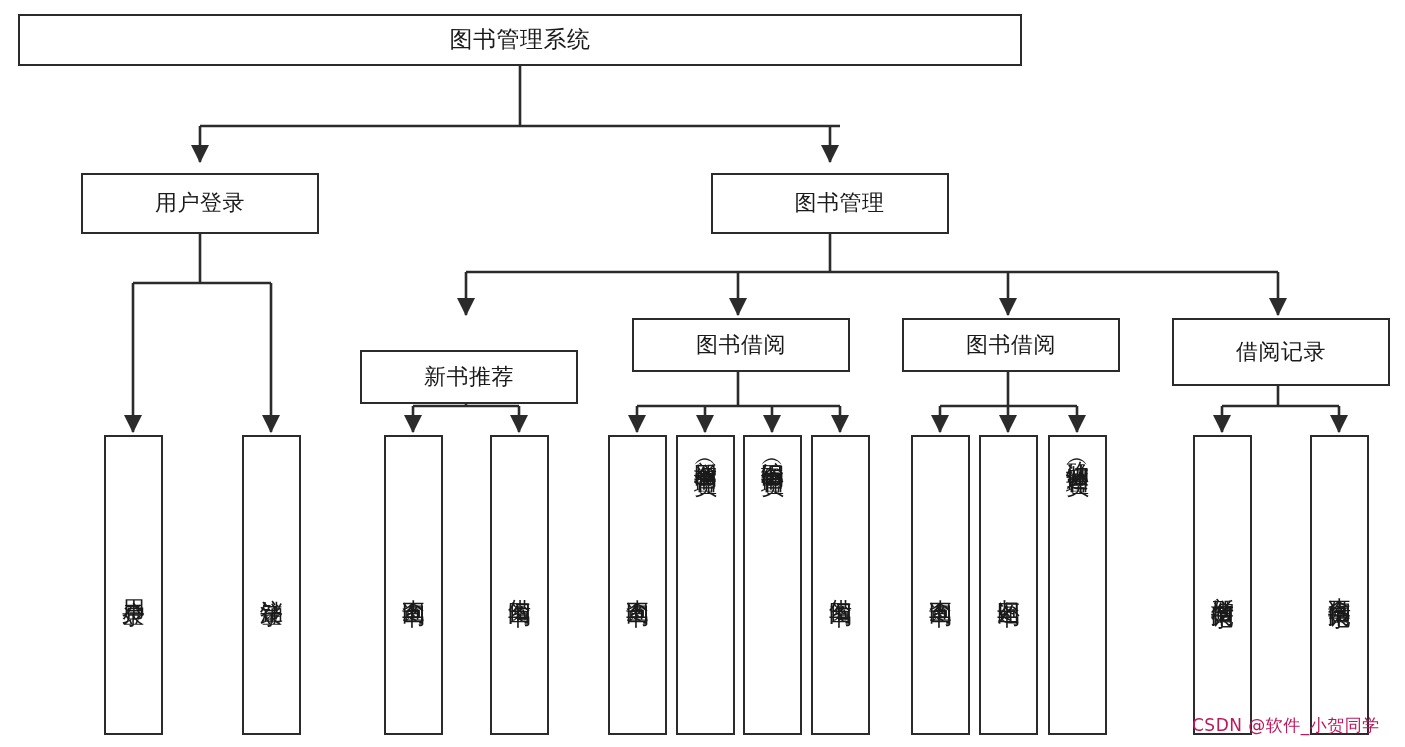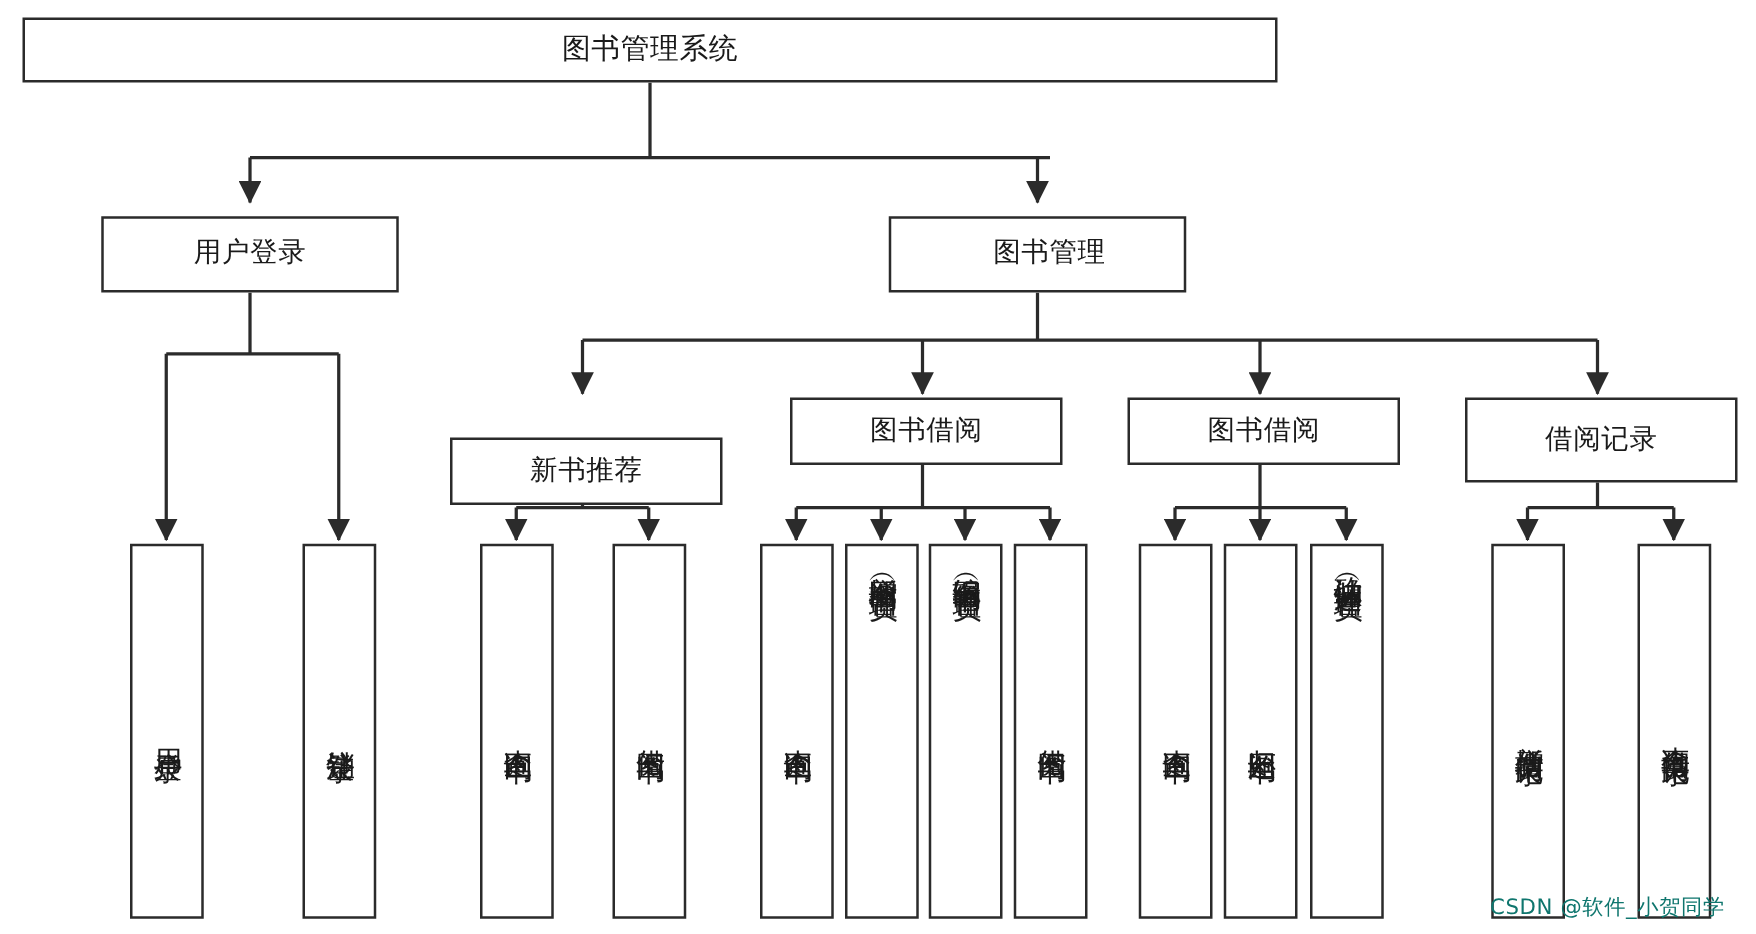--- a/index.html
+++ b/index.html
@@ -62,21 +62,21 @@
     line-height: 1.0;
     letter-spacing: 2px;
     white-space: nowrap;
   }
   .node.vert.centered {
     align-items: center;
     padding-top: 0;
   }
   .watermark {
     position: absolute;
-    color: #0f766e;
+    color: #be185d;
     font-size: 17px;
     white-space: nowrap;
     letter-spacing: 0.5px;
   }
 </style>
 </head>
 <body>
 
 <div id="canvas">
 

